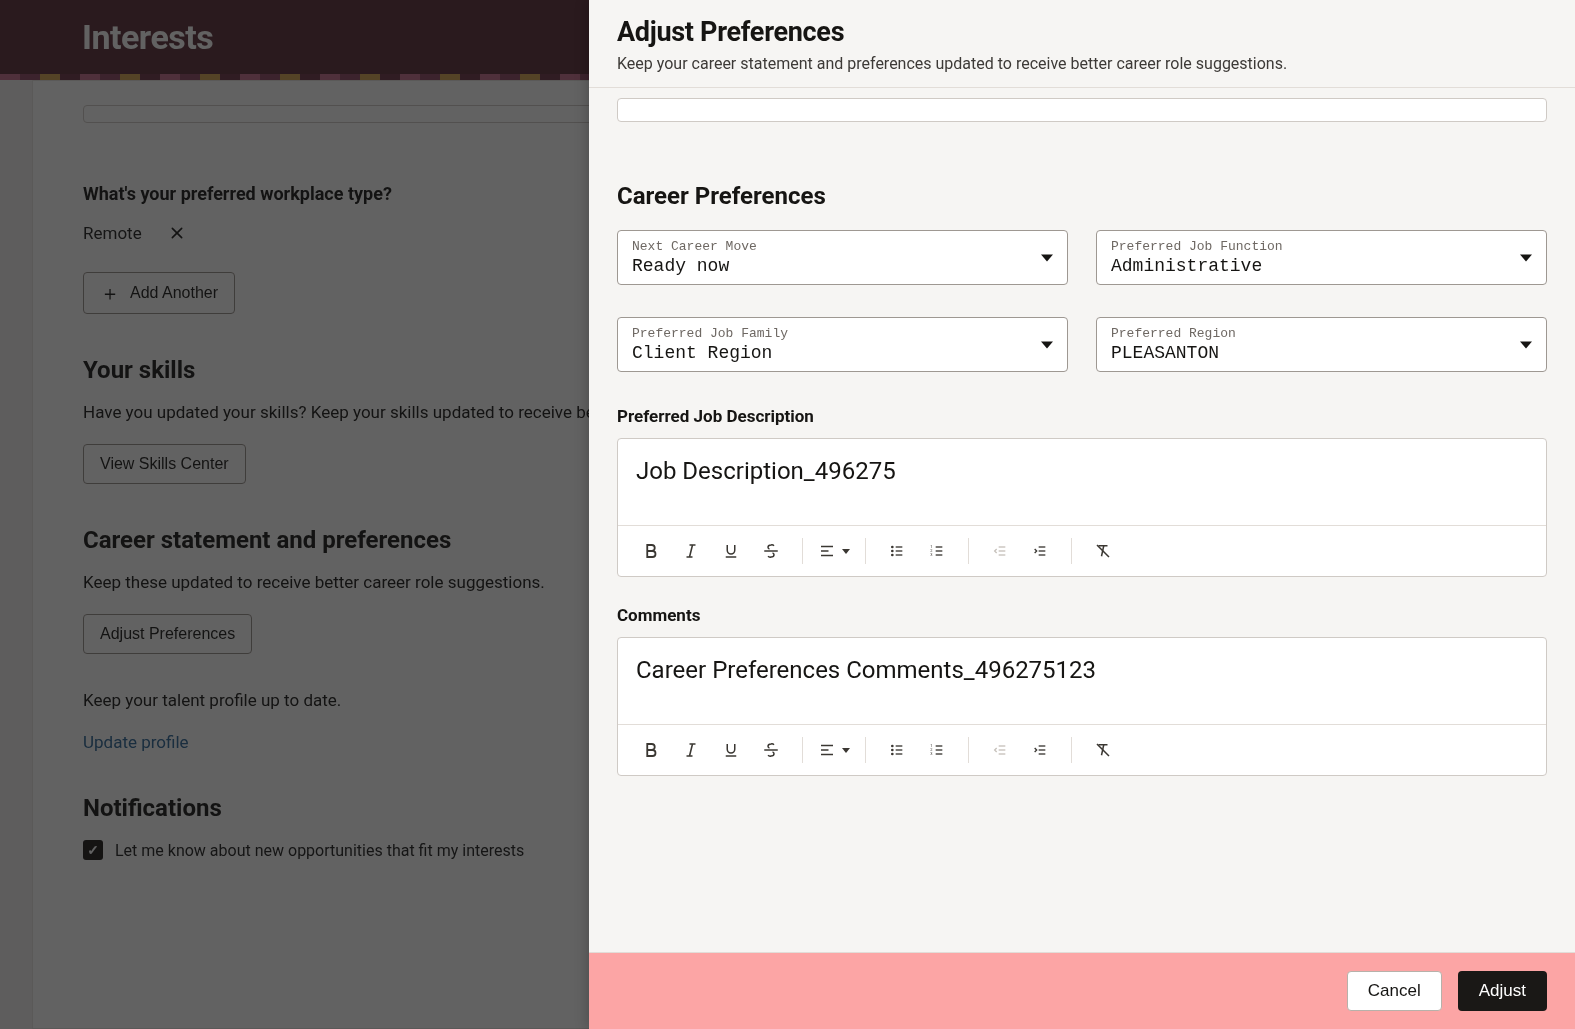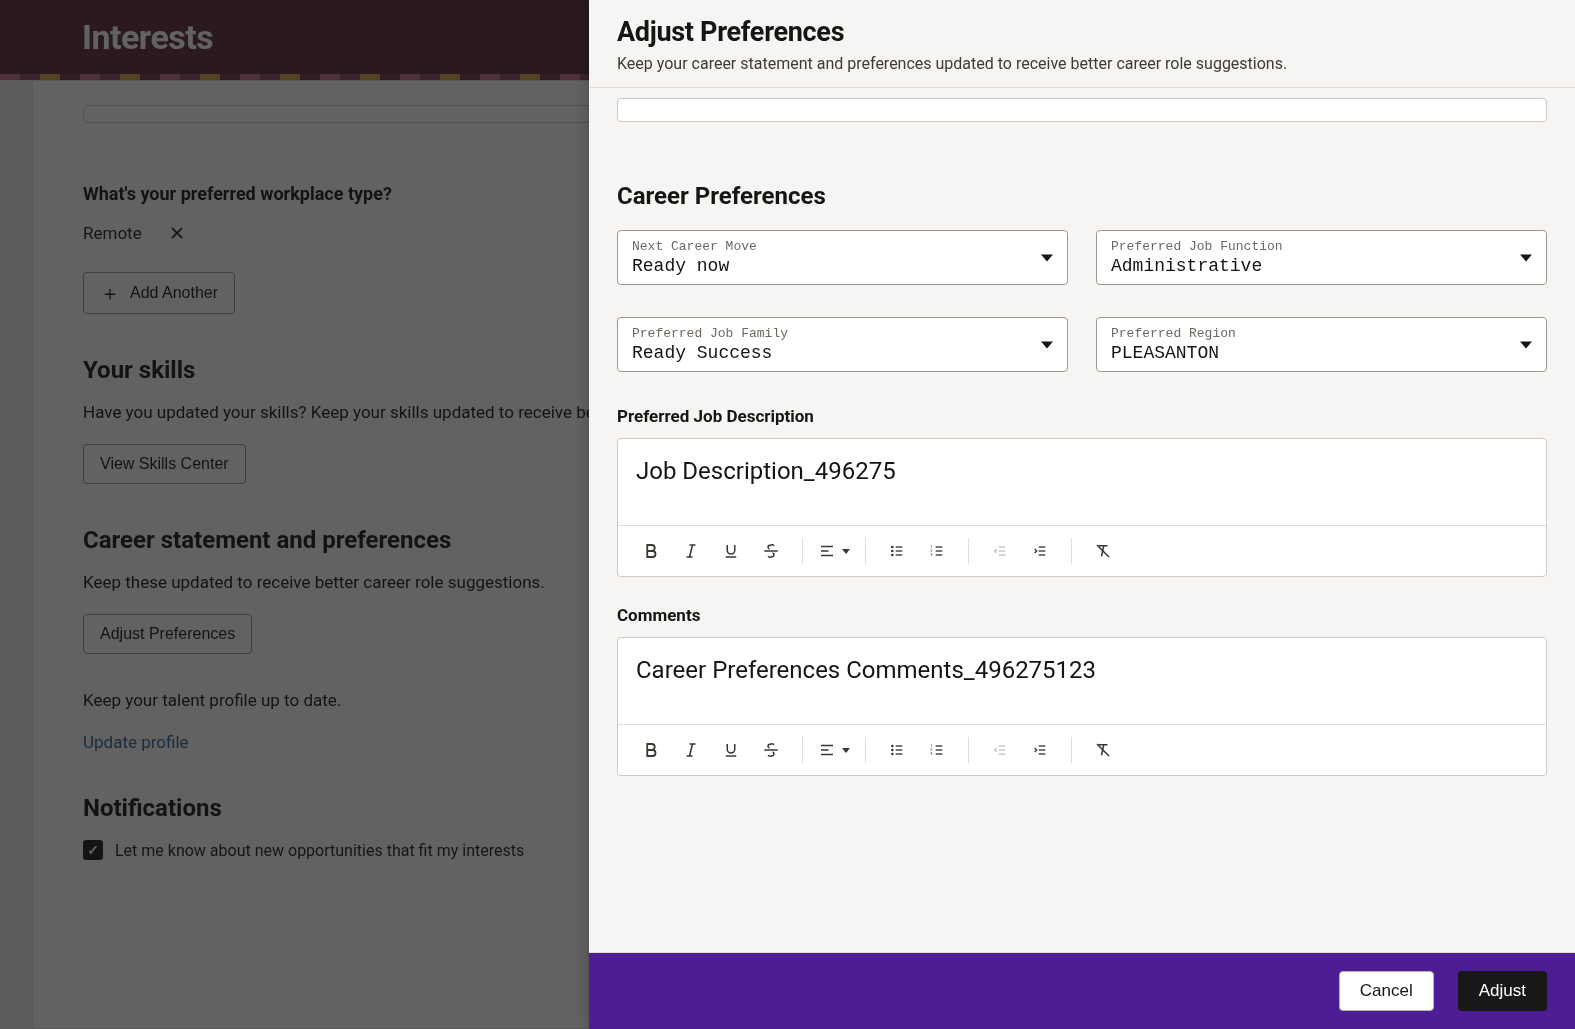--- a/index.html
+++ b/index.html
@@ -183,22 +183,22 @@
     display:inline-flex;align-items:center;gap:4px;
   }
   .dropcaret .tinycaret {
     width:0;height:0;border-left:4px solid transparent;border-right:4px solid transparent;border-top:5px solid #3a3732;
     margin-left:2px;
   }
 
   .panel-footer {
     border-top:1px solid #e2ddd8;
     padding: 18px 28px;
-    display:flex; justify-content:flex-end; gap:24px;
-    background:#4c1d95;
+    display:flex; justify-content:flex-end; gap:16px;
+    background:#fca5a5;
   }
   .btn {
     border-radius:4px; font-size:17px; font-weight:500;
     padding: 9px 20px; cursor:pointer; border:1px solid transparent;
   }
   .btn-cancel { background:#fff; color:#161513; border-color:#b7b1aa; }
   .btn-primary { background:#1a1816; color:#fff;text-align:right; }
 
 </style>
 </head>
@@ -273,21 +273,21 @@
         <div class="sel-value">Ready now</div>
         <div class="caret"></div>
       </div>
       <div class="select">
         <div class="sel-label">Preferred Job Function</div>
         <div class="sel-value">Administrative</div>
         <div class="caret"></div>
       </div>
       <div class="select">
         <div class="sel-label">Preferred Job Family</div>
-        <div class="sel-value">Ready Success</div>
+        <div class="sel-value">Client Region</div>
         <div class="caret"></div>
       </div>
       <div class="select">
         <div class="sel-label">Preferred Region</div>
         <div class="sel-value">PLEASANTON</div>
         <div class="caret"></div>
       </div>
     </div>
 
     <div class="field-label">Preferred Job Description</div>

